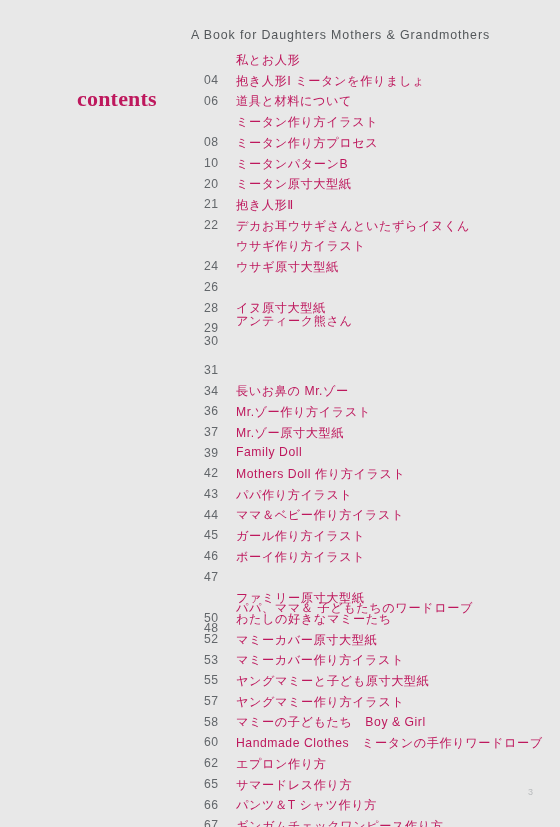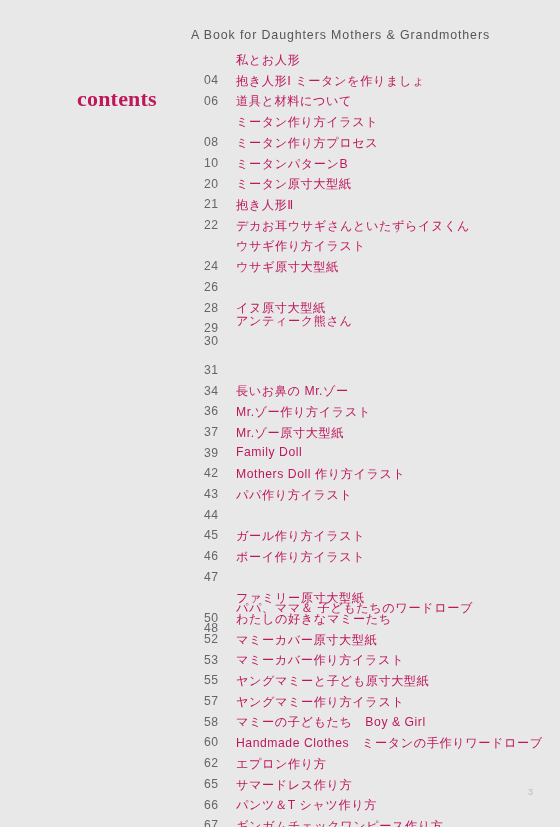--- a/index.html
+++ b/index.html
@@ -178,20 +178,21 @@
       <div class="toc-row" style="top: 466px;">
         <span class="toc-num">43</span>
         <span class="toc-label">Mothers Doll 作り方イラスト</span>
       </div>
       <div class="toc-row" style="top: 486.7px;">
         <span class="toc-num">44</span>
         <span class="toc-label">パパ作り方イラスト</span>
       </div>
       <div class="toc-row" style="top: 507.4px;">
         <span class="toc-num">45</span>
+        <span class="toc-label">ママ＆ベビー作り方イラスト</span>
       </div>
       <div class="toc-row" style="top: 528.1px;">
         <span class="toc-num">46</span>
         <span class="toc-label">ガール作り方イラスト</span>
       </div>
       <div class="toc-row" style="top: 548.8px;">
         <span class="toc-num">47</span>
         <span class="toc-label">ボーイ作り方イラスト</span>
       </div>
       <div class="toc-row" style="top: 600px;">

